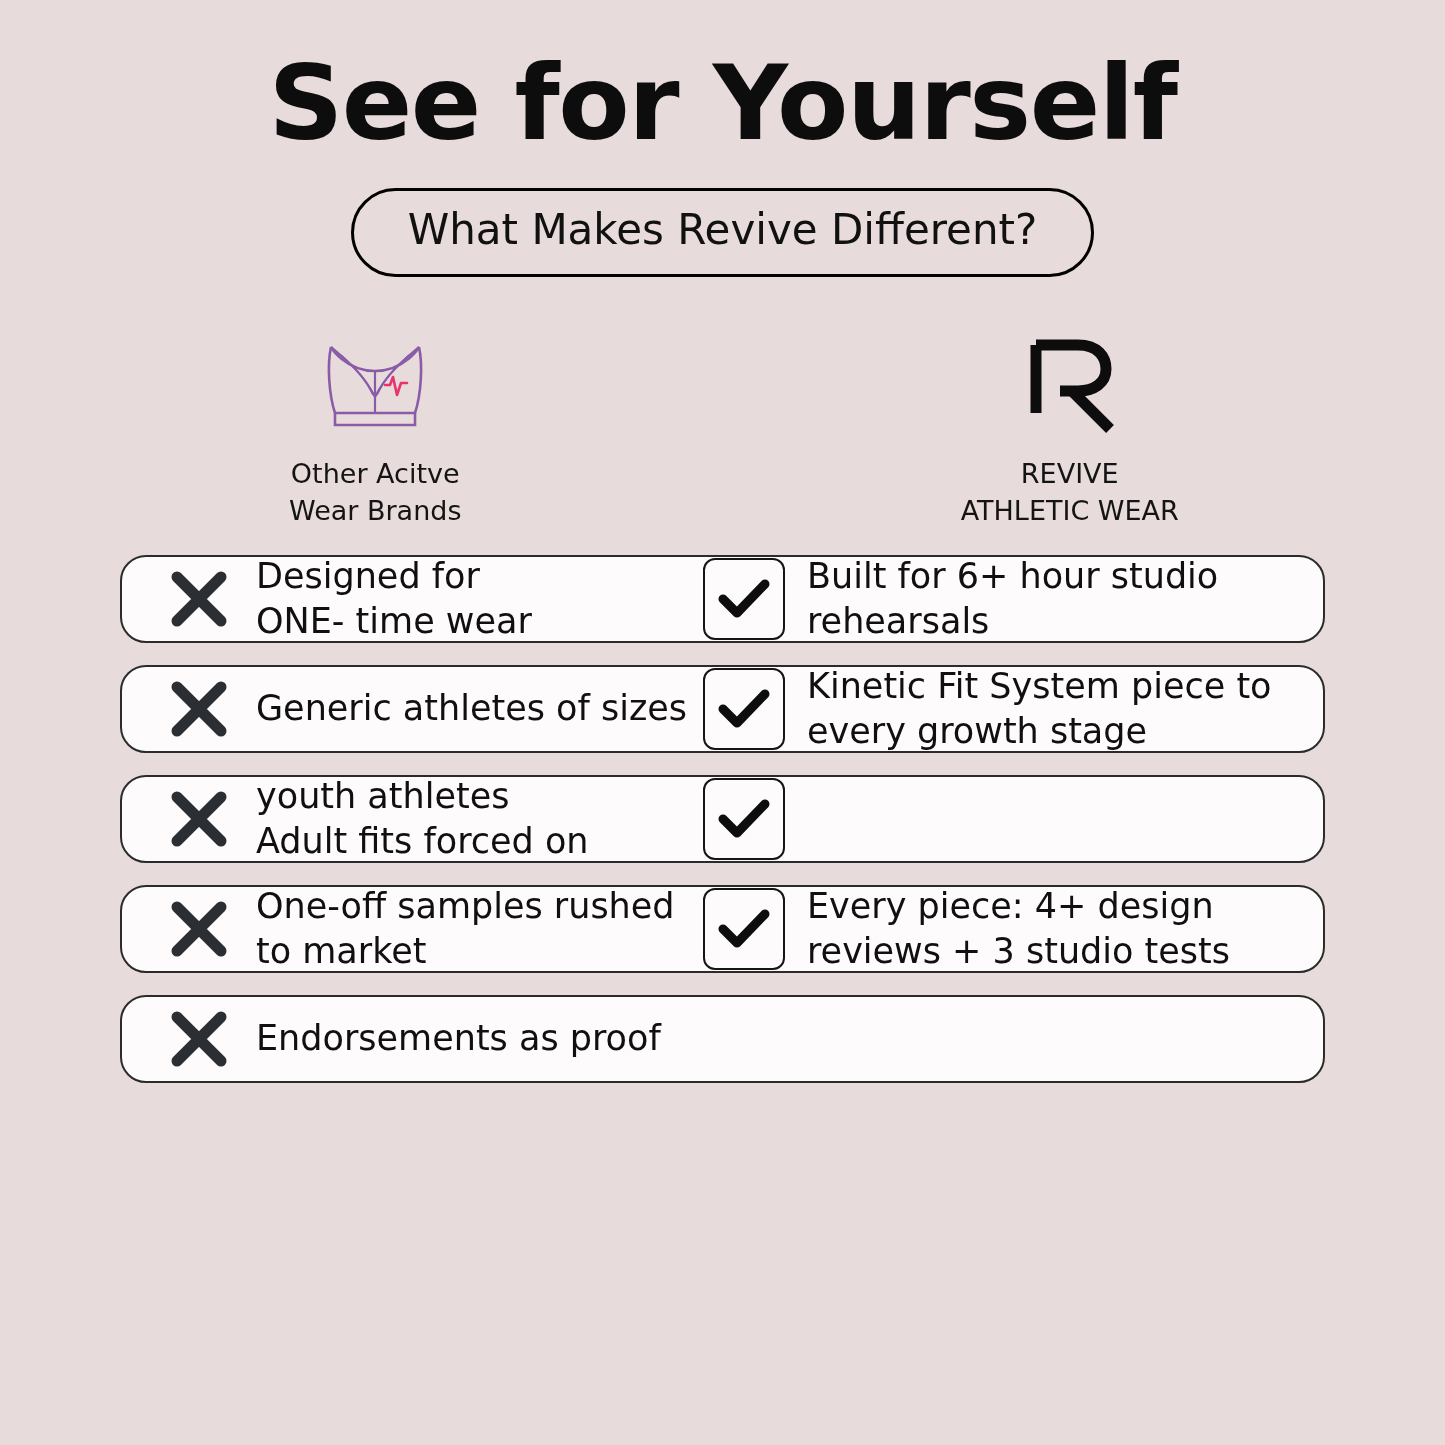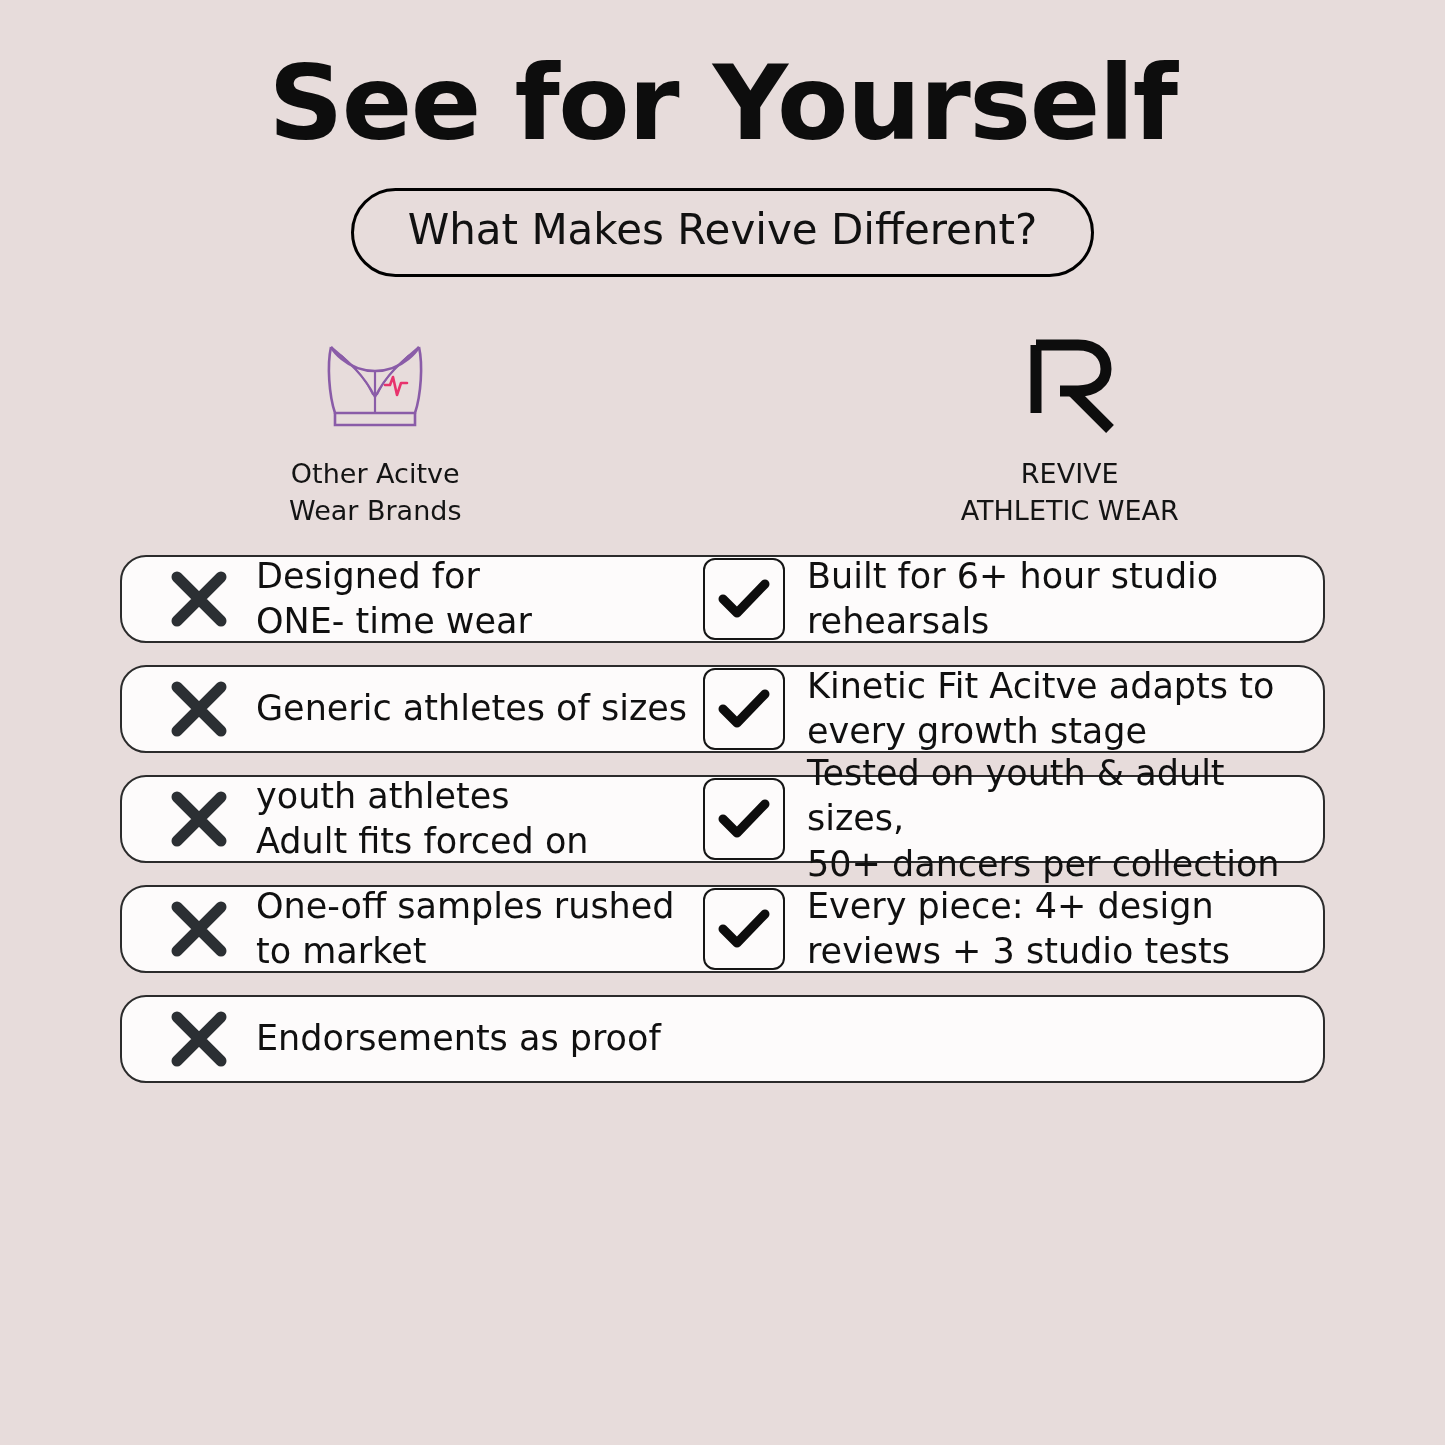--- a/index.html
+++ b/index.html
@@ -219,21 +219,21 @@
           <div>Generic athletes of sizes</div>
         </div>
       </div>
       <div class="cell pos">
         <div class="check-box">
           <svg width="52" height="44" viewBox="0 0 52 44">
             <path d="M5 22 L19 36 L47 7" stroke="#0d0d0d" stroke-width="9" fill="none" stroke-linecap="round" stroke-linejoin="round"></path>
           </svg>
         </div>
         <div class="row-text">
-          <div>Kinetic Fit Acitve adapts to</div>
+          <div>Kinetic Fit System piece to</div>
           <div>every growth stage</div>
         </div>
       </div>
     </div>
 
     <div class="row">
       <div class="cell neg">
         <div class="mark x-mark">
           <svg width="58" height="58" viewBox="0 0 58 58">
             <path d="M7 7 L51 51 M51 7 L7 51" stroke="#2b2f33" stroke-width="11" stroke-linecap="round"></path>
@@ -243,24 +243,20 @@
           <div>youth athletes</div>
           <div>Adult fits forced on</div>
         </div>
       </div>
       <div class="cell pos">
         <div class="check-box">
           <svg width="52" height="44" viewBox="0 0 52 44">
             <path d="M5 22 L19 36 L47 7" stroke="#0d0d0d" stroke-width="9" fill="none" stroke-linecap="round" stroke-linejoin="round"></path>
           </svg>
         </div>
-        <div class="row-text">
-          <div>Tested on youth &amp; adult sizes,</div>
-          <div>50+ dancers per collection</div>
-        </div>
       </div>
     </div>
 
     <div class="row">
       <div class="cell neg">
         <div class="mark x-mark">
           <svg width="58" height="58" viewBox="0 0 58 58">
             <path d="M7 7 L51 51 M51 7 L7 51" stroke="#2b2f33" stroke-width="11" stroke-linecap="round"></path>
           </svg>
         </div>

